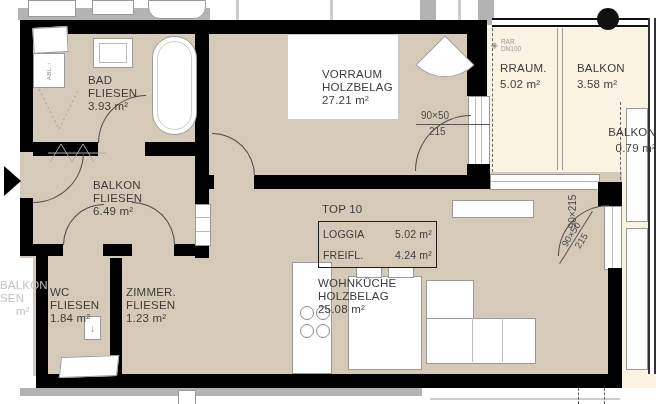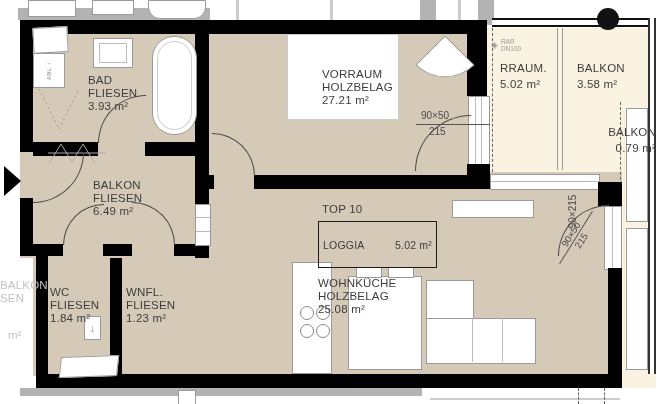--- a/index.html
+++ b/index.html
@@ -53,21 +53,21 @@
 
   <div class="gray" style="left:20px;top:388px;width:402px;height:8px;"></div>
   <div class="furn" style="left:178px;top:390px;width:16px;height:13px;z-index:3;"></div>
   <div class="grayline" style="left:430px;top:398px;width:190px;height:2px;"></div>
   <div class="dash" style="left:578px;top:388px;height:16px;"></div>
   <div class="dash" style="left:604px;top:388px;height:16px;"></div>
 
   <div class="rl" style="left:0;top:279px;color:#c2c2c2;">
     <div>BALKON</div>
     <div>SEN</div>
-    <div style="padding-left:8px;margin-top:24px;">m²</div>
+    <div style="padding-left:16px;">m²</div>
   </div>
 
   <div class="dash" style="left:492px;top:28px;height:144px;"></div>
   <div class="dash" style="left:620px;top:102px;height:272px;"></div>
 
   <div class="glz" style="left:468px;top:96px;width:20px;height:68px;">
     <div class="inline-l" style="left:6px;top:0;width:1px;height:100%;"></div>
     <div class="inline-l" style="left:12px;top:0;width:1px;height:100%;"></div>
   </div>
   <div class="glz" style="left:490px;top:174px;width:108px;height:14px;">
@@ -186,36 +186,40 @@
     <div>BALKON</div>
     <div>FLIESEN</div>
     <div>6.49 m²</div>
   </div>
   <div class="rl" style="left:50px;top:286px;">
     <div>WC</div>
     <div>FLIESEN</div>
     <div>1.84 m²</div>
   </div>
   <div class="rl" style="left:126px;top:286px;">
-    <div>WNFL.</div>
+    <div>ZIMMER.</div>
     <div>FLIESEN</div>
     <div>1.23 m²</div>
   </div>
   <div class="rl" style="left:318px;top:277px;">
     <div>WOHNKÜCHE</div>
     <div>HOLZBELAG</div>
     <div>25.08 m²</div>
   </div>
 
   <div class="rl" style="left:322px;top:203px;">TOP 10</div>
   <div class="box10">
     <div class="trow">
       <span>LOGGIA</span>
       <span>5.02 m²</span>
     </div>
+    <div class="trow">
+      <span>FREIFL.</span>
+      <span>4.24 m²</span>
+    </div>
   </div>
 
   <div class="ann" style="left:421px;top:110px;">90×50</div>
   <div class="thinline" style="left:416px;top:124px;width:74px;height:1px;"></div>
   <div class="ann" style="left:429px;top:126px;">215</div>
 
   <div class="ann" style="left:540px;top:206px;width:64px;text-align:center;transform:rotate(-90deg);">90×215</div>
   <div class="ann" style="left:545px;top:226px;width:62px;text-align:center;transform:rotate(-58deg);font-size:9.5px;">
     <div style="border-bottom:1px solid #555;">90×50</div>
     <div>215</div>

